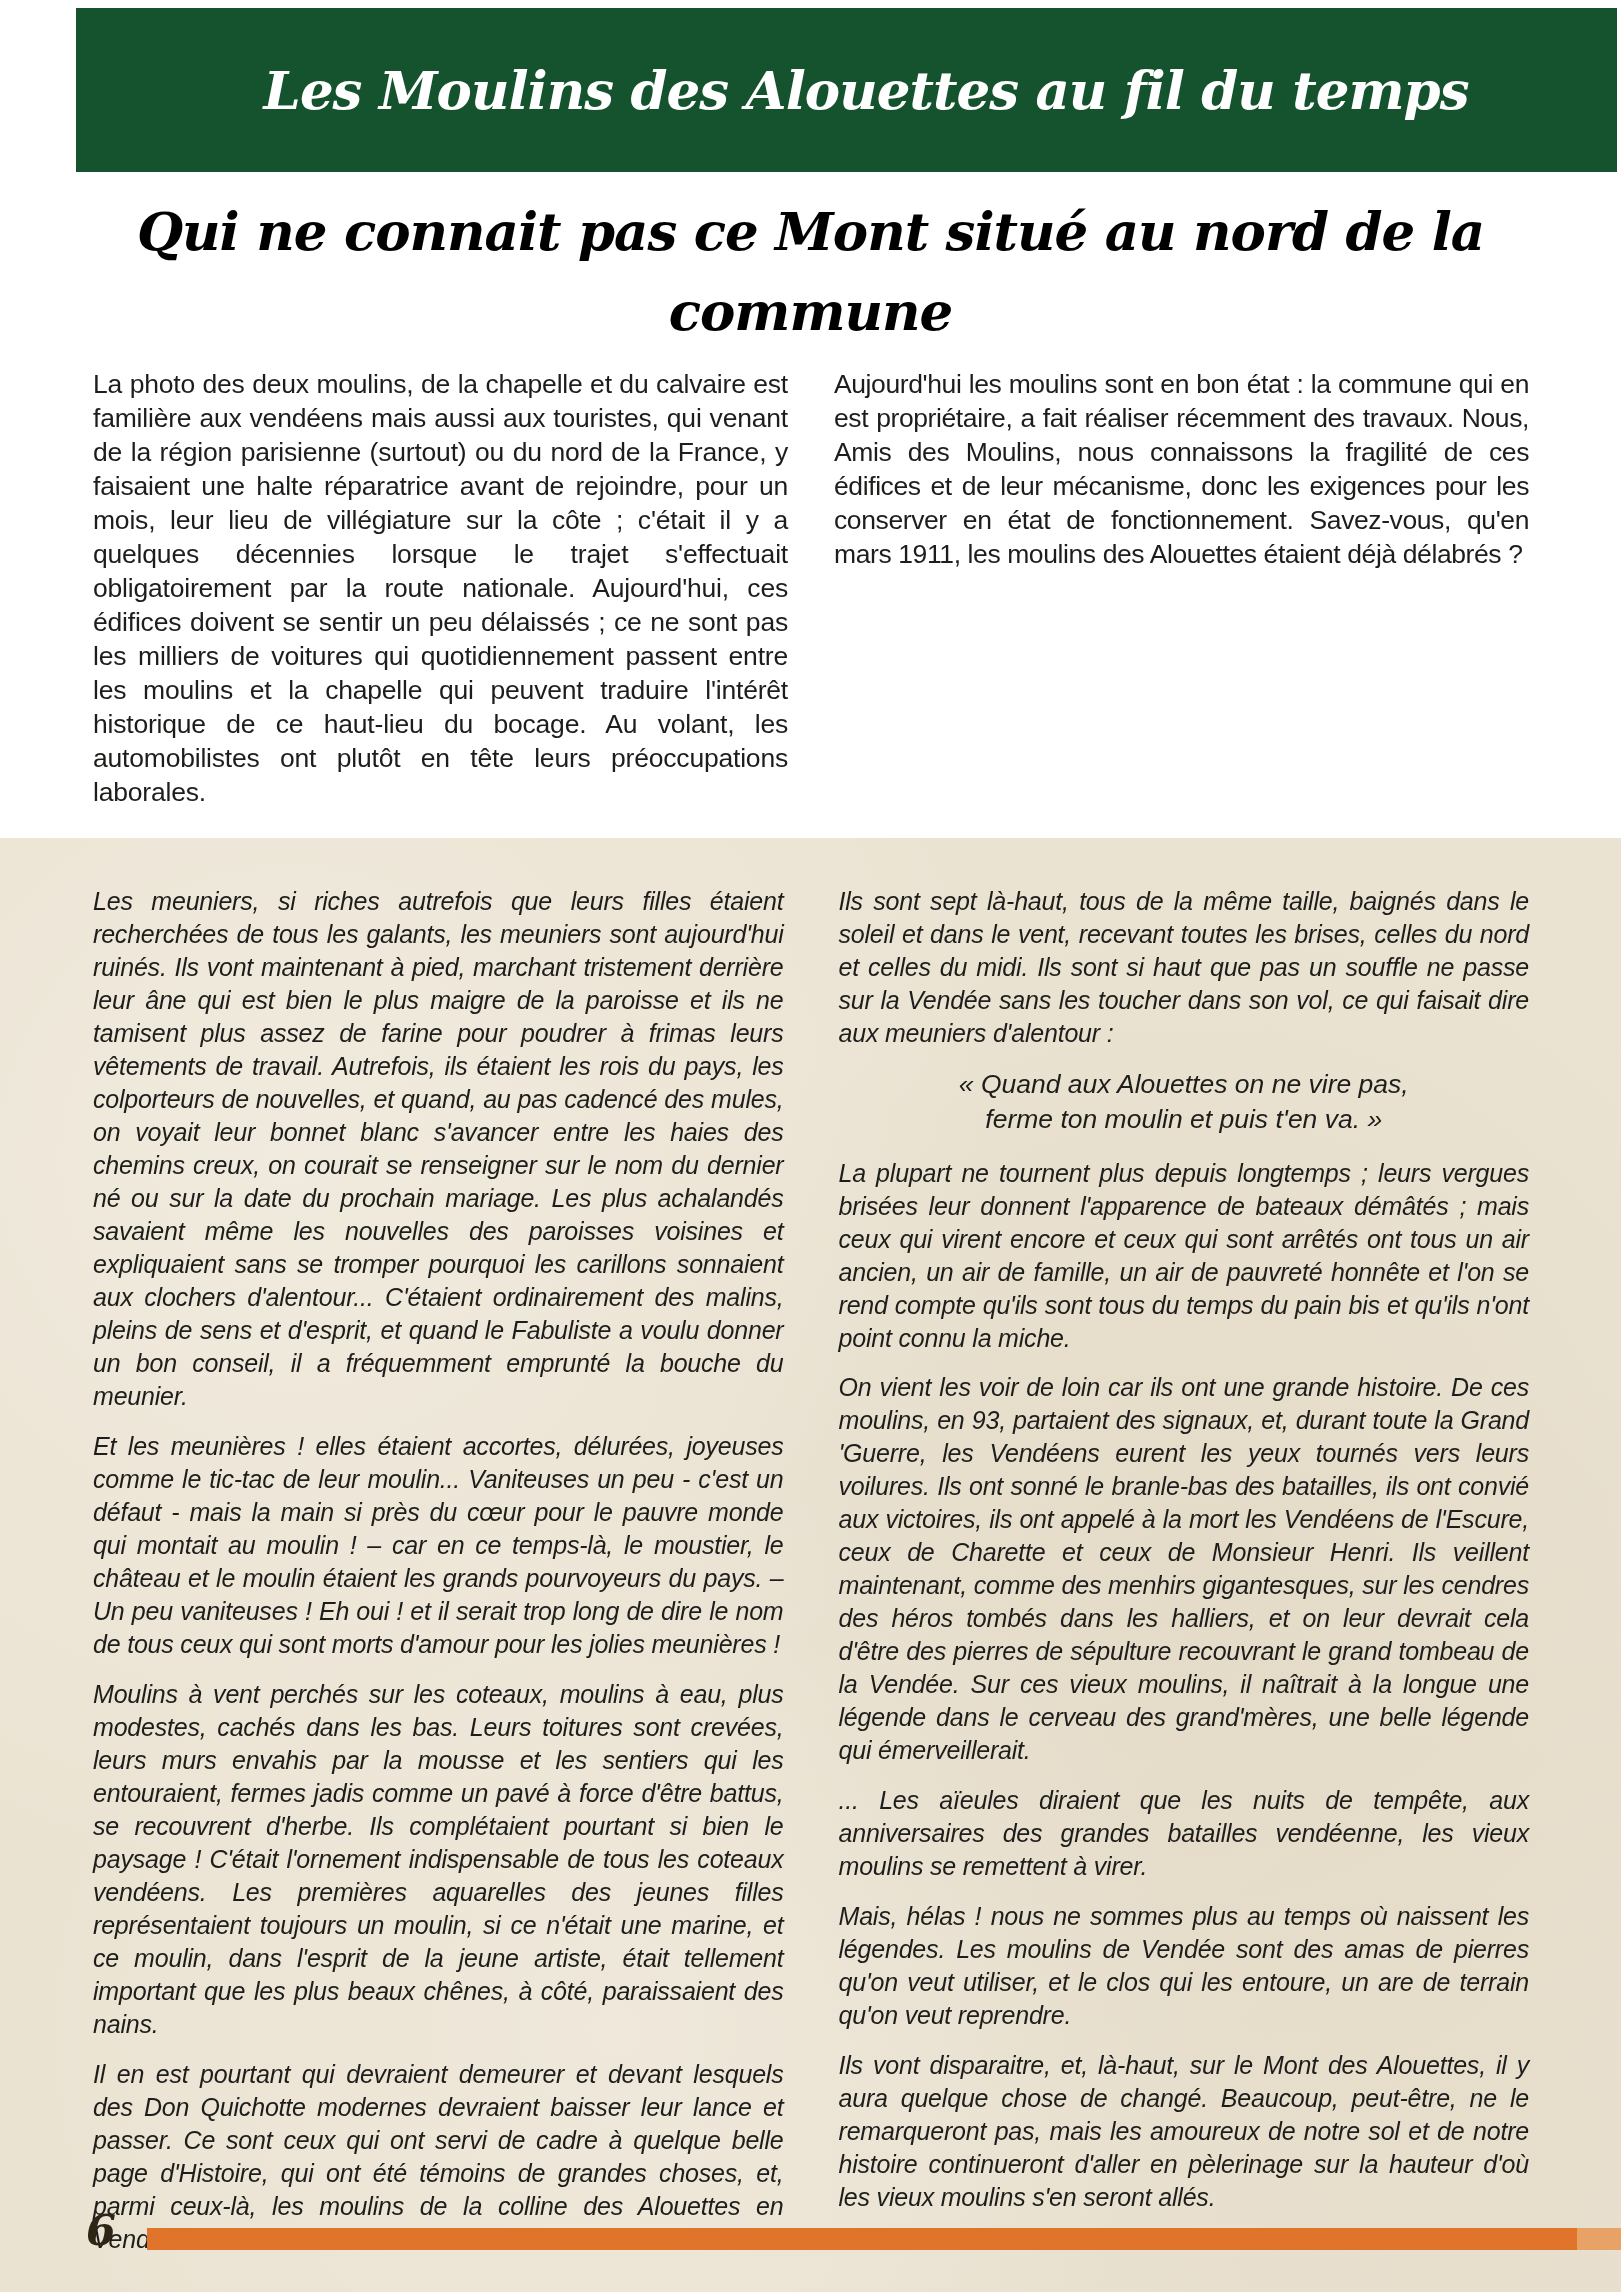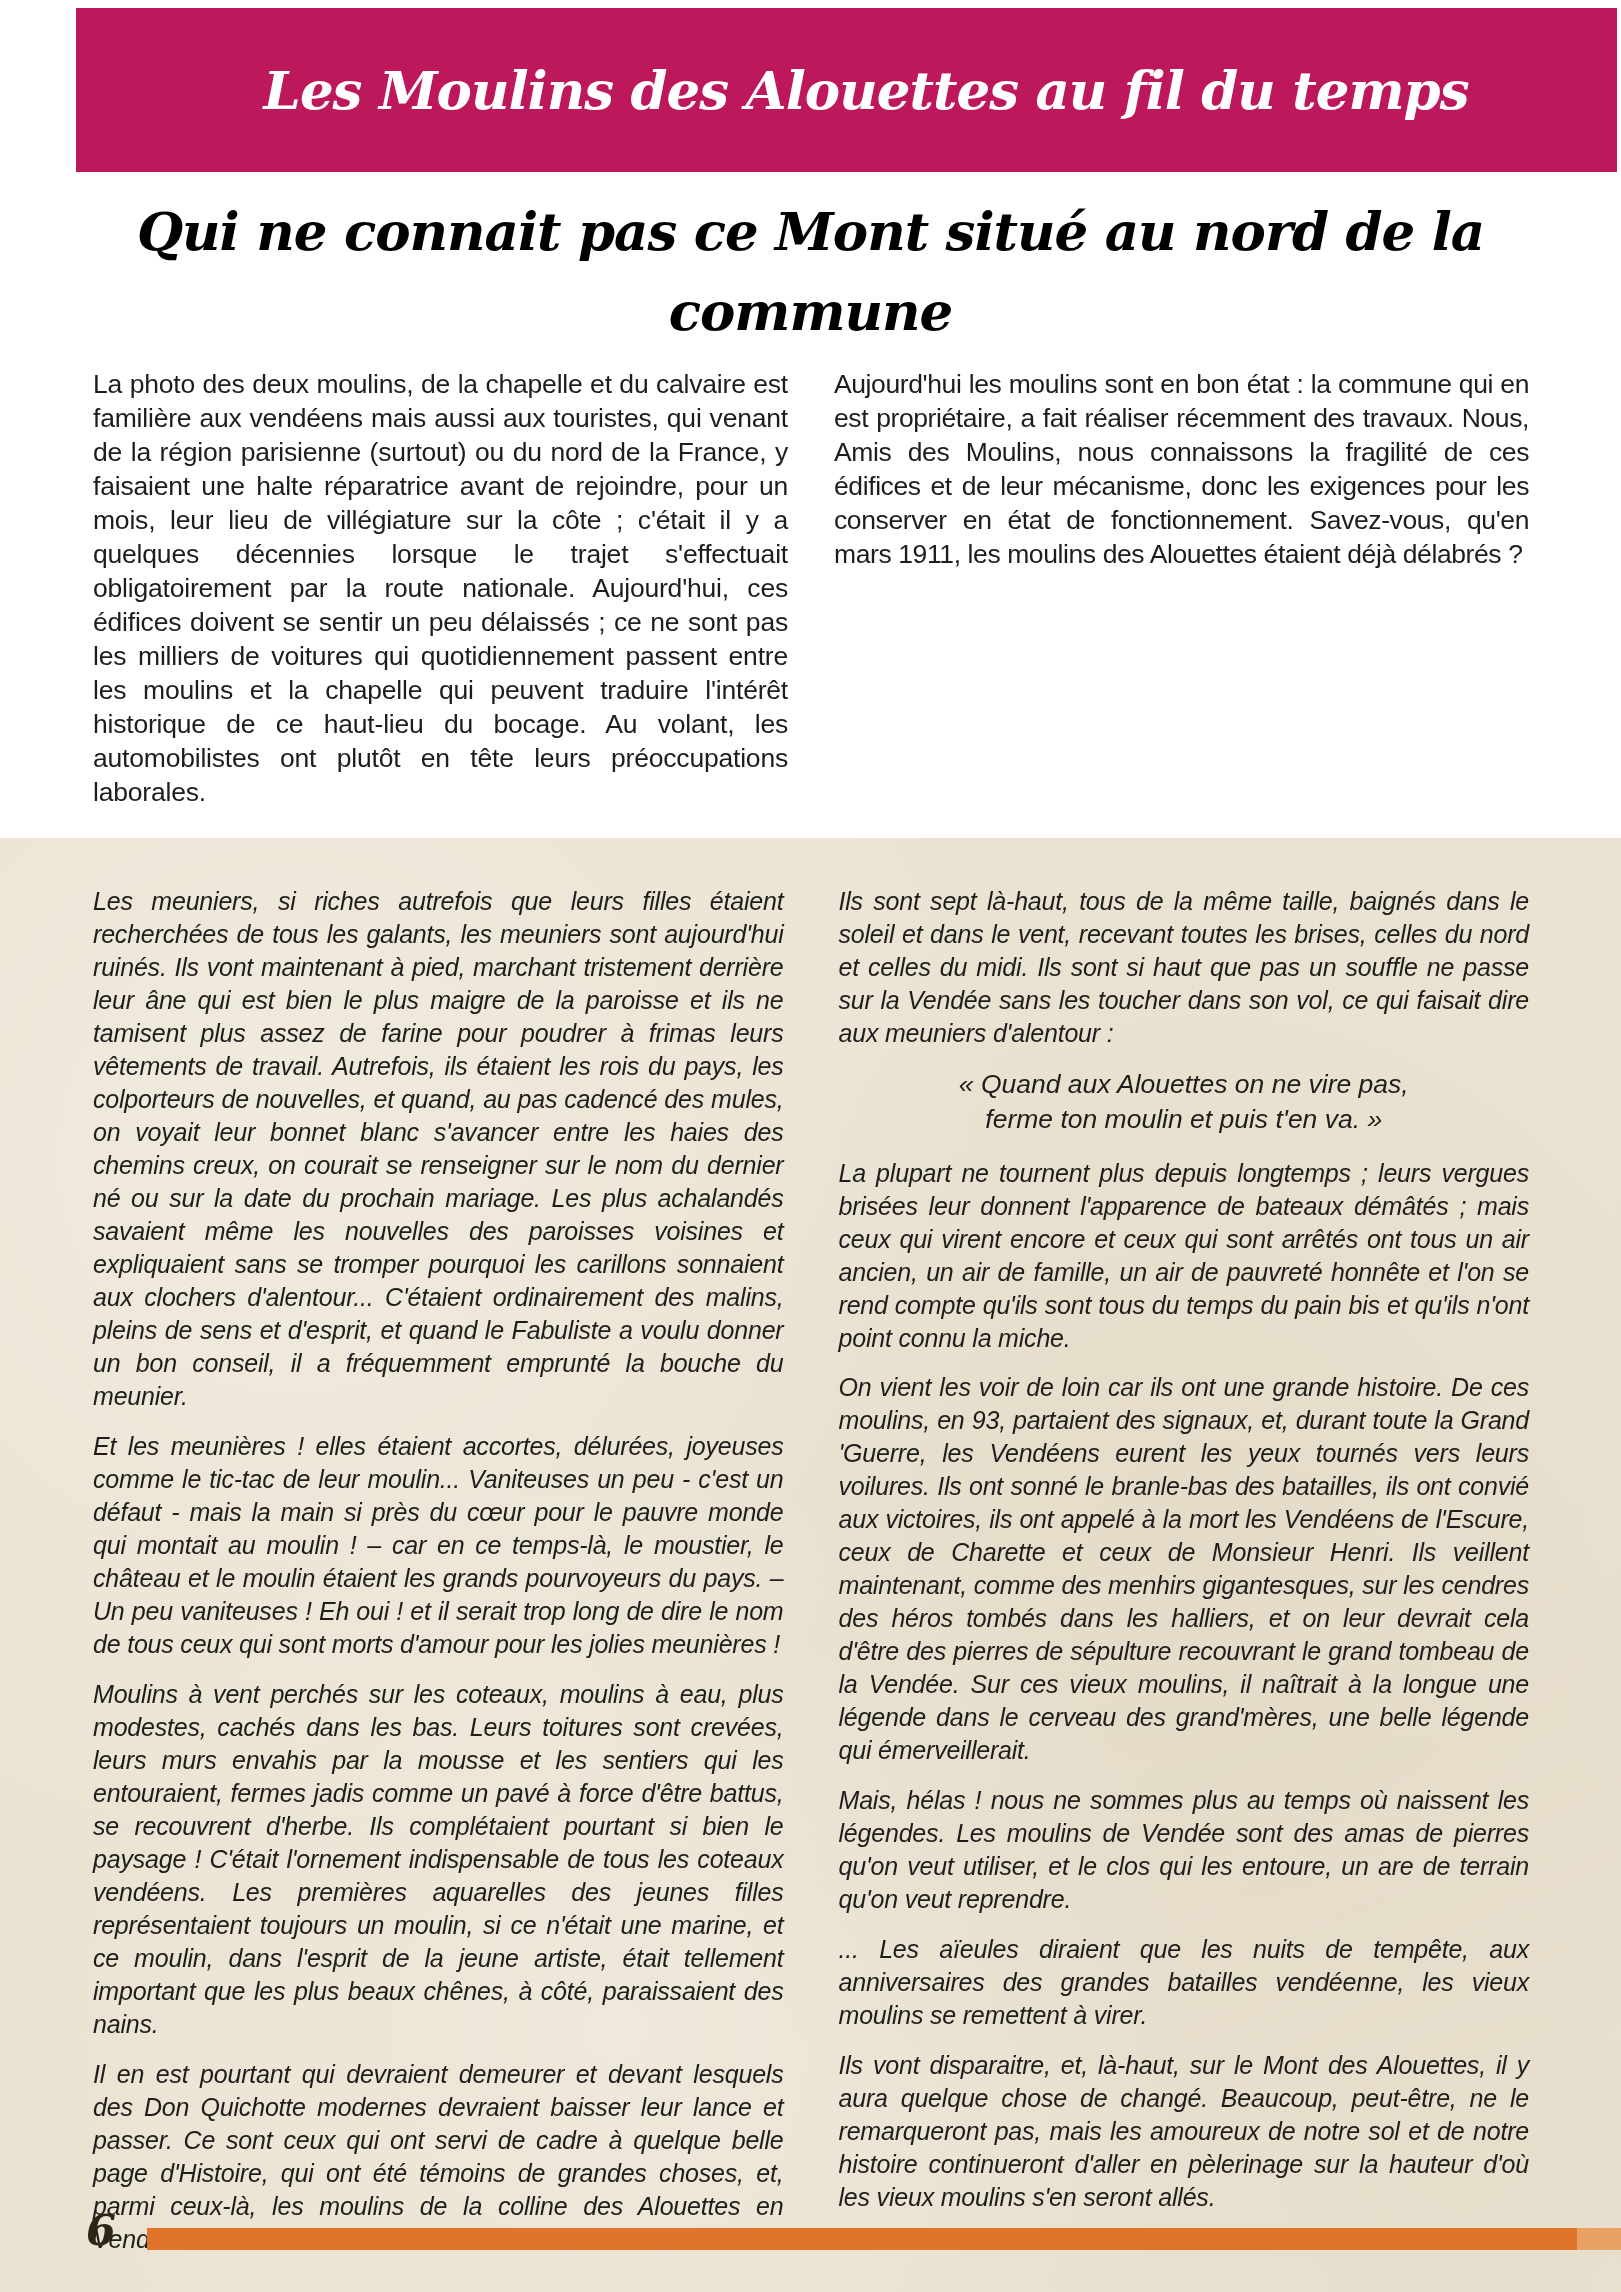--- a/index.html
+++ b/index.html
@@ -16,21 +16,21 @@
     height:2293px;
     background:#ffffff;
     overflow:hidden;
     display:flex;
     flex-direction:column;
   }
   
   .banner{
     margin:7.8px 3.9px 0 76px;
     height:164px;
-    background:#be185d;
+    background:#14532d;
     display:flex;
     align-items:center;
     justify-content:center;
     flex:0 0 auto;
     padding-left:39px;
   }
   .banner-title{
     font-family:"DejaVu Serif", serif;
     font-style:italic;
     font-weight:bold;
@@ -147,22 +147,22 @@
         <p>Il en est pourtant qui devraient demeurer et devant lesquels des Don Quichotte modernes devraient baisser leur lance et passer. Ce sont ceux qui ont servi de cadre à quelque belle page d'Histoire, qui ont été témoins de grandes choses, et, parmi ceux-là, les moulins de la colline des Alouettes en Vendée.</p>
       </div>
       <div class="col">
         <p>Ils sont sept là-haut, tous de la même taille, baignés dans le soleil et dans le vent, recevant toutes les brises, celles du nord et celles du midi. Ils sont si haut que pas un souffle ne passe sur la Vendée sans les toucher dans son vol, ce qui faisait dire aux meuniers d'alentour :</p>
         <div class="quote">
           <div>« Quand aux Alouettes on ne vire pas,</div>
           <div>ferme ton moulin et puis t'en va. »</div>
         </div>
         <p>La plupart ne tournent plus depuis longtemps ; leurs vergues brisées leur donnent l'apparence de bateaux démâtés ; mais ceux qui virent encore et ceux qui sont arrêtés ont tous un air ancien, un air de famille, un air de pauvreté honnête et l'on se rend compte qu'ils sont tous du temps du pain bis et qu'ils n'ont point connu la miche.</p>
         <p>On vient les voir de loin car ils ont une grande histoire. De ces moulins, en 93, partaient des signaux, et, durant toute la Grand 'Guerre, les Vendéens eurent les yeux tournés vers leurs voilures. Ils ont sonné le branle-bas des batailles, ils ont convié aux victoires, ils ont appelé à la mort les Vendéens de l'Escure, ceux de Charette et ceux de Monsieur Henri. Ils veillent maintenant, comme des menhirs gigantesques, sur les cendres des héros tombés dans les halliers, et on leur devrait cela d'être des pierres de sépulture recouvrant le grand tombeau de la Vendée. Sur ces vieux moulins, il naîtrait à la longue une légende dans le cerveau des grand'mères, une belle légende qui émerveillerait.</p>
+        <p>... Les aïeules diraient que les nuits de tempête, aux anniversaires des grandes batailles vendéenne, les vieux moulins se remettent à virer.</p>
         <p>Mais, hélas ! nous ne sommes plus au temps où naissent les légendes. Les moulins de Vendée sont des amas de pierres qu'on veut utiliser, et le clos qui les entoure, un are de terrain qu'on veut reprendre.</p>
-        <p>... Les aïeules diraient que les nuits de tempête, aux anniversaires des grandes batailles vendéenne, les vieux moulins se remettent à virer.</p>
         <p>Ils vont disparaitre, et, là-haut, sur le Mont des Alouettes, il y aura quelque chose de changé. Beaucoup, peut-être, ne le remarqueront pas, mais les amoureux de notre sol et de notre histoire continueront d'aller en pèlerinage sur la hauteur d'où les vieux moulins s'en seront allés.</p>
 
       </div>
     </div>
   </div>
 
   <div class="page-number">6</div>
   <div class="footer-bar"></div>
 
 </div>

